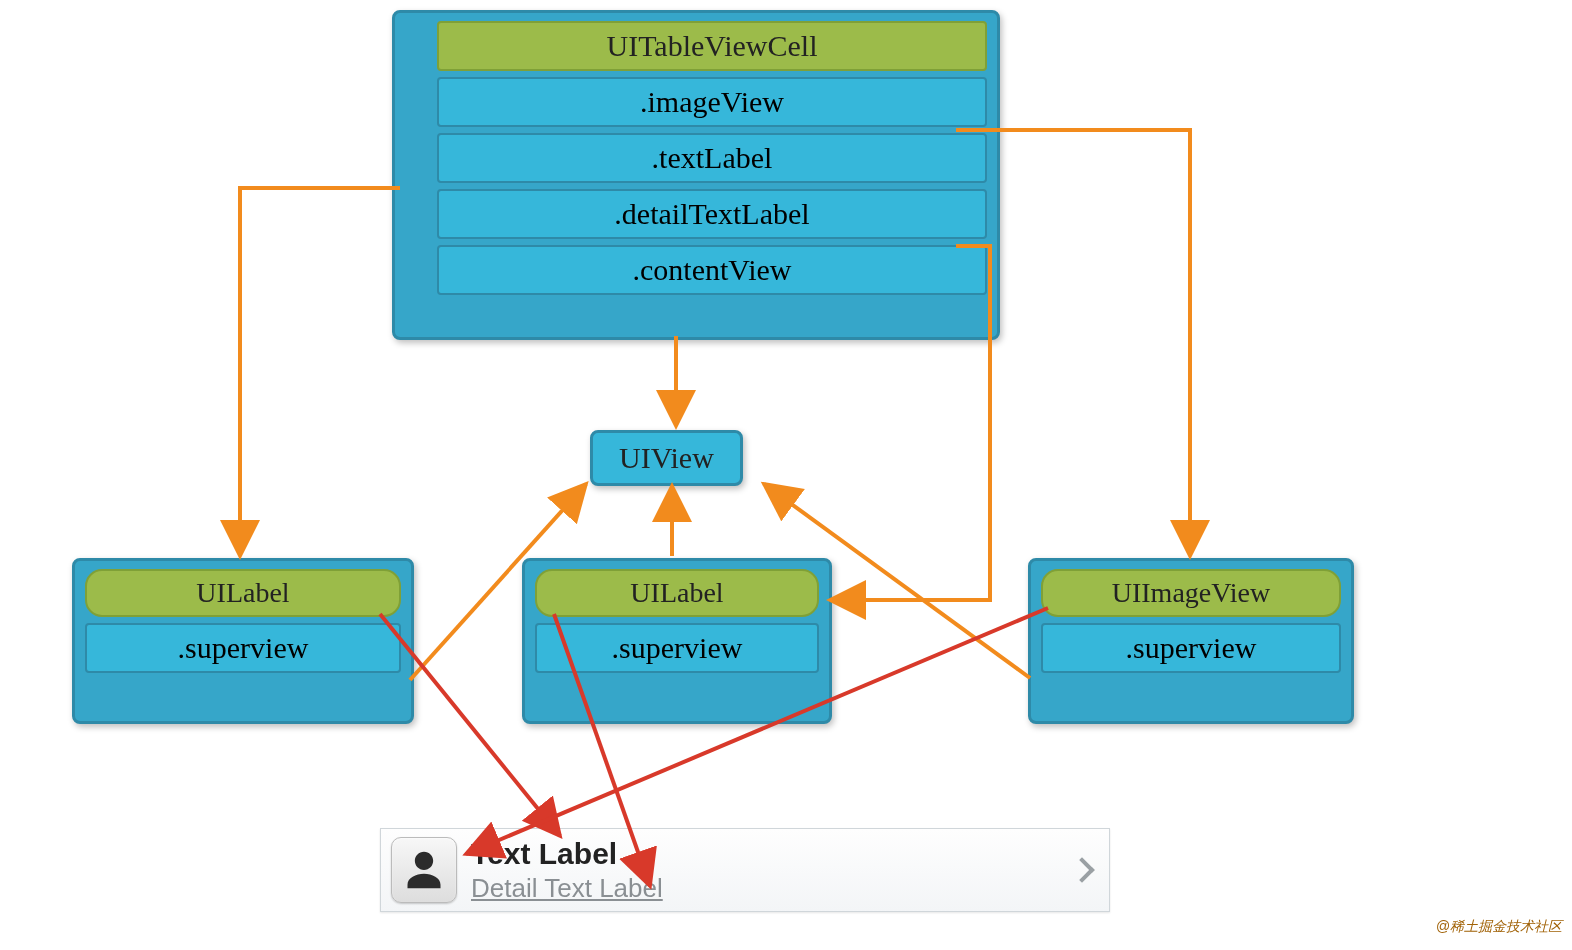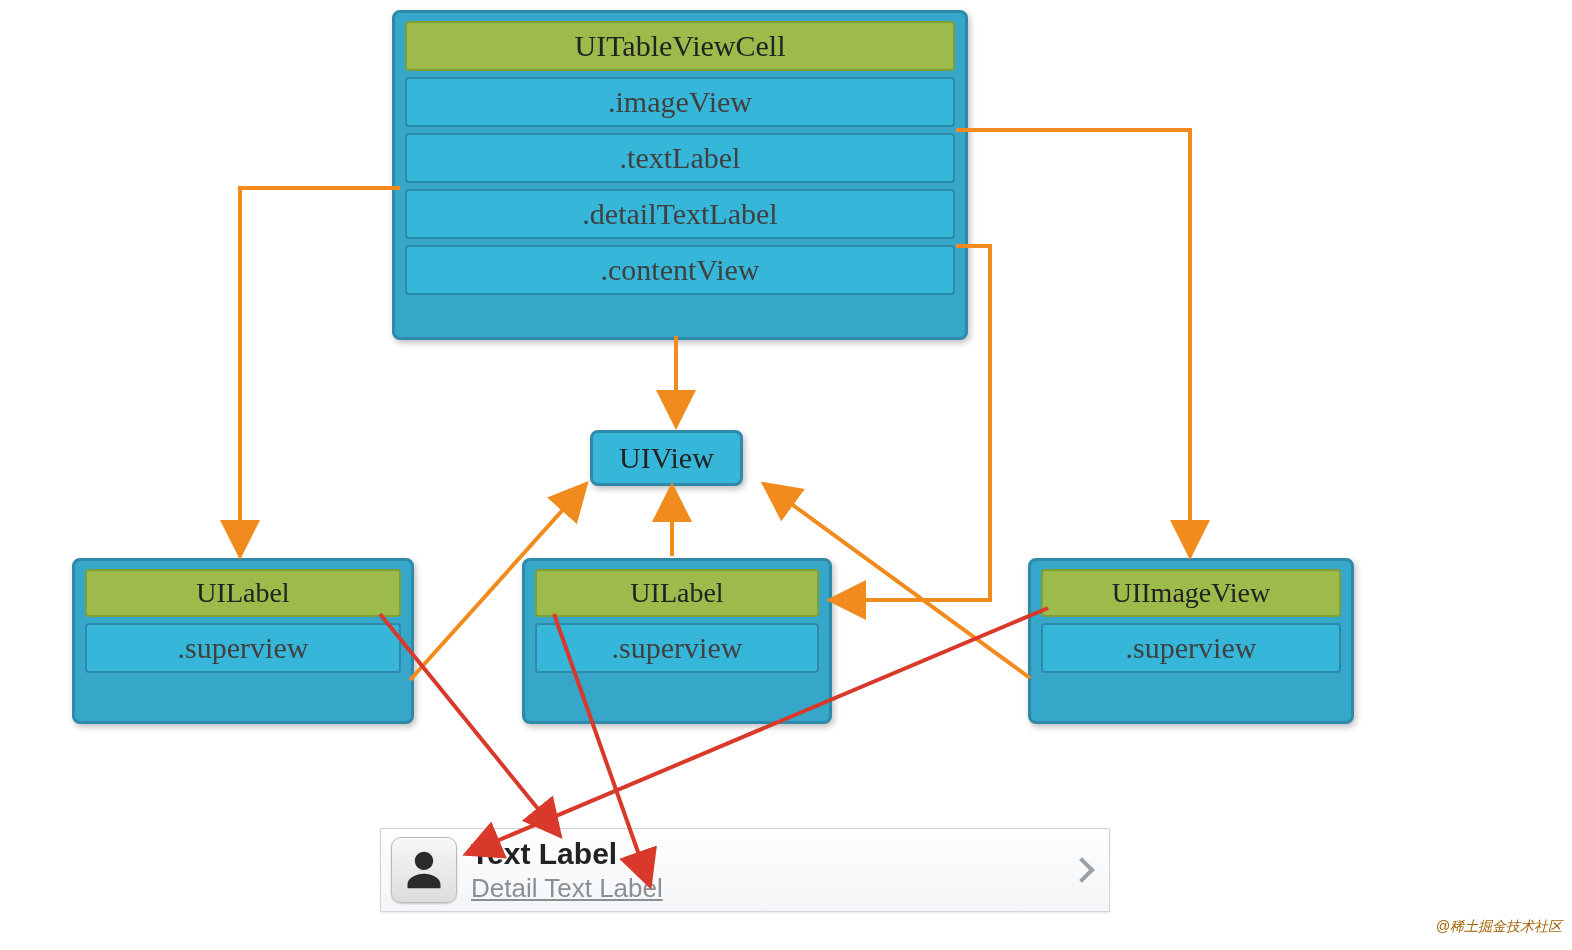--- a/index.html
+++ b/index.html
@@ -1,37 +1,37 @@
 <!DOCTYPE html>
 <html><head>
 <meta charset="utf-8">
 <style>
   html,body{margin:0;padding:0;width:1572px;height:950px;background:#fff;font-family:Georgia,serif;}
   .stage{position:relative;width:1572px;height:950px;}
   .box{position:absolute;background:#36a6c9;border:3px solid #2e8aa8;border-radius:8px;box-shadow:2px 3px 6px rgba(0,0,0,.25);}
   .header{background:#9cbb4a;border:2px solid #7fa037;border-radius:4px;margin:8px 10px 6px 10px;text-align:center;font-size:30px;color:#222;padding:6px 0;}
-  .row{background:#36b7da;border:2px solid #2e8aa8;border-radius:4px;margin:6px 10px;text-align:center;font-size:30px;color:#404040;padding:6px 0;}
-  .small-header{font-size:28px;}
+  .row{background:#36b7da;border:2px solid #2e8aa8;border-radius:4px;margin:6px 10px;text-align:center;font-size:30px;color:#000000;padding:6px 0;}
+  .small-header{font-size:28px;border-radius:17px;}
   .uiview{position:absolute;background:#36b7da;border:3px solid #2e8aa8;border-radius:8px;text-align:center;font-size:30px;color:#222;padding:8px 26px;box-shadow:2px 3px 6px rgba(0,0,0,.25);}
   .cell{position:absolute;border:1px solid #d0d6da;background:linear-gradient(#fefefe,#f3f5f7);box-shadow:0 1px 2px rgba(0,0,0,.1);}
   .cell-img{position:absolute;left:10px;top:8px;width:64px;height:64px;background:linear-gradient(#f7f7f7,#ddd);border-radius:10px;border:1px solid #bbb;box-shadow:inset 0 1px 2px rgba(255,255,255,.6),0 1px 2px rgba(0,0,0,.2);}
   .cell-img svg{position:absolute;left:10px;top:8px;width:44px;height:48px;fill:#2b2b2b;}
   .cell-title{position:absolute;left:90px;top:8px;font-family:Helvetica,Arial,sans-serif;font-weight:bold;font-size:30px;color:#222;}
   .cell-sub{position:absolute;left:90px;top:44px;font-family:Helvetica,Arial,sans-serif;font-size:26px;color:#8a8f93;text-decoration:underline;}
   .chevron{position:absolute;right:18px;top:28px;width:18px;height:28px;}
   .chevron::before{content:"";position:absolute;width:14px;height:14px;border-right:4px solid #9aa0a4;border-top:4px solid #9aa0a4;transform:rotate(45deg);top:4px;left:0;}
   svg.arrows{position:absolute;left:0;top:0;width:1572px;height:950px;pointer-events:none;}
   .watermark{position:absolute;right:10px;bottom:14px;font-family:Helvetica,Arial,sans-serif;font-size:14px;color:#a16207;font-style:italic;}
 </style>
 </head>
 <body>
 
 <div class="stage">
 
-  <div class="box" style="left:392px;top:10px;width:570px;height:324px;">
+  <div class="box" style="left:392px;top:10px;width:570px;height:324px;padding-left:32px;">
     <div class="header">UITableViewCell</div>
     <div class="row">.imageView</div>
     <div class="row">.textLabel</div>
     <div class="row">.detailTextLabel</div>
     <div class="row">.contentView</div>
   </div>
 
   <div class="uiview" style="left:590px;top:430px;">
     <span>UIView</span>
   </div>

